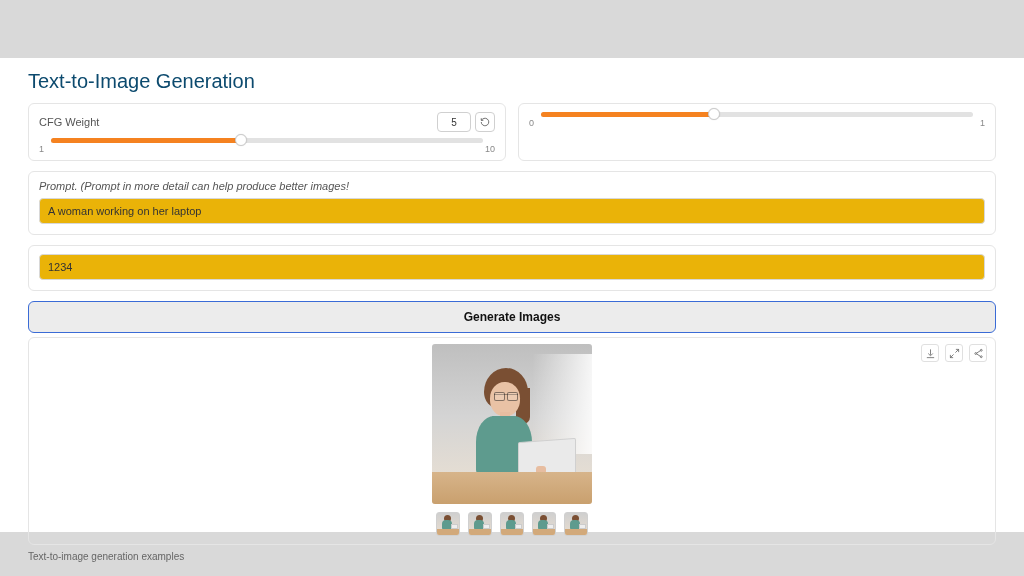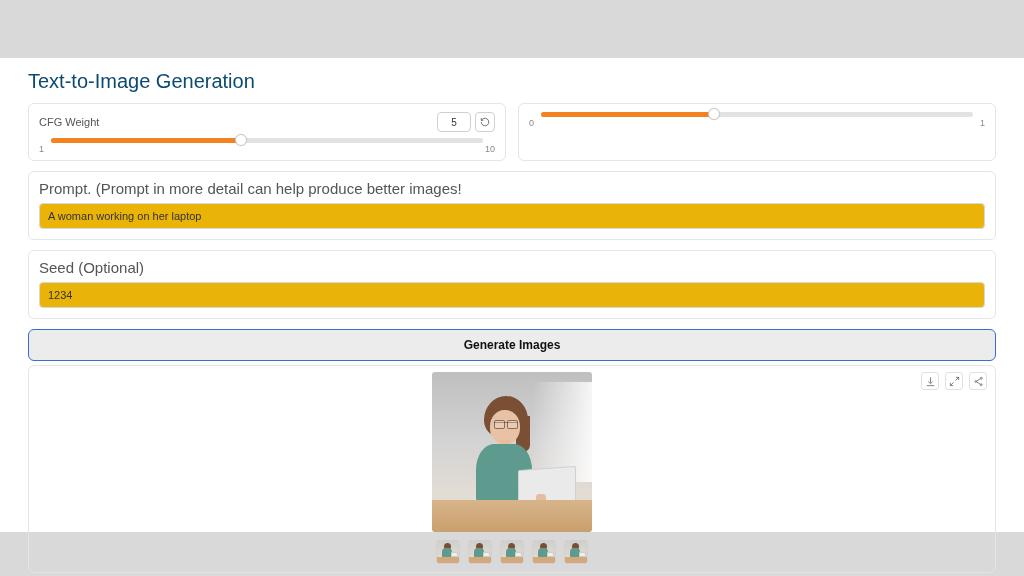--- a/index.html
+++ b/index.html
@@ -95,23 +95,24 @@
     box-shadow: 0 0 1px rgba(0,0,0,.2);
   }
 
   .field-card {
     border: 1px solid #e5e5e5;
     border-radius: 6px;
     padding: 8px 10px 10px 10px;
     margin-bottom: 10px;
   }
   .field-label {
-    font-size: 15px;
+    font-size: 11px;
     color: #555;
     margin-bottom: 6px;
+    font-style: italic;
   }
   .text-input {
     width: 100%;
     border: 1px solid #d8d8d8;
     border-radius: 4px;
     padding: 6px 8px;
     font-size: 11px;
     color: #333;
     background: #eab308;
   }
@@ -298,21 +299,20 @@
   </div>
 
   
   <div class="field-card">
     <div class="field-label">Prompt. (Prompt in more detail can help produce better images!</div>
     <input class="text-input" value="A woman working on her laptop" style="">
   </div>
 
   
   <div class="field-card">
-    <div class="field-label">Seed (Optional)</div>
     <input class="text-input" value="1234" style="">
   </div>
 
   
   <button class="generate-btn">Generate Images</button>
 
   
   <div class="output-card">
     <div class="output-actions">
       <div class="icon-btn">

